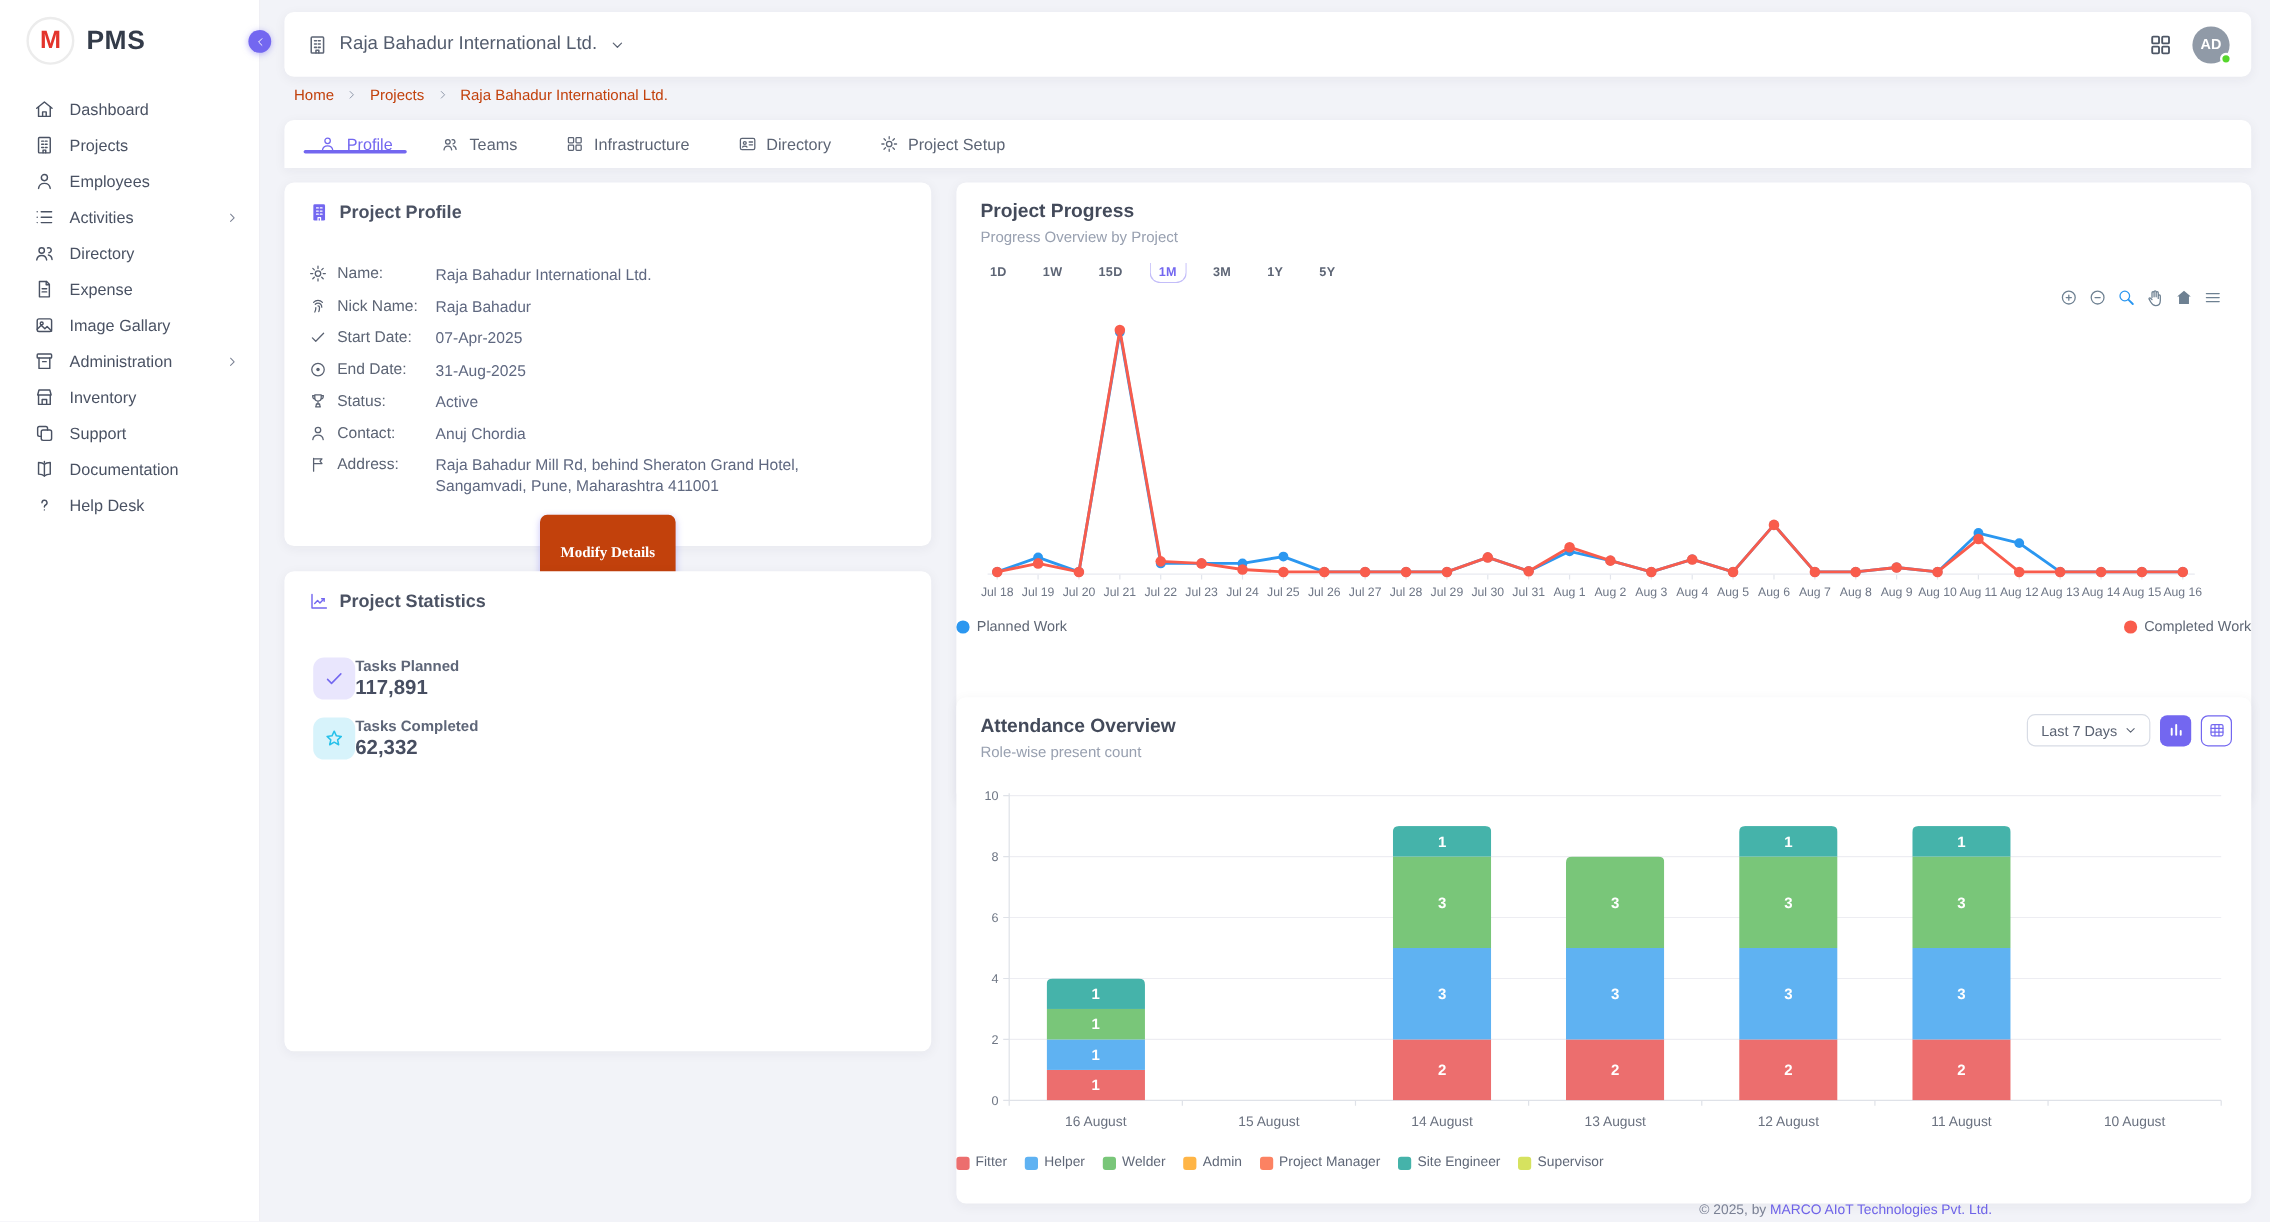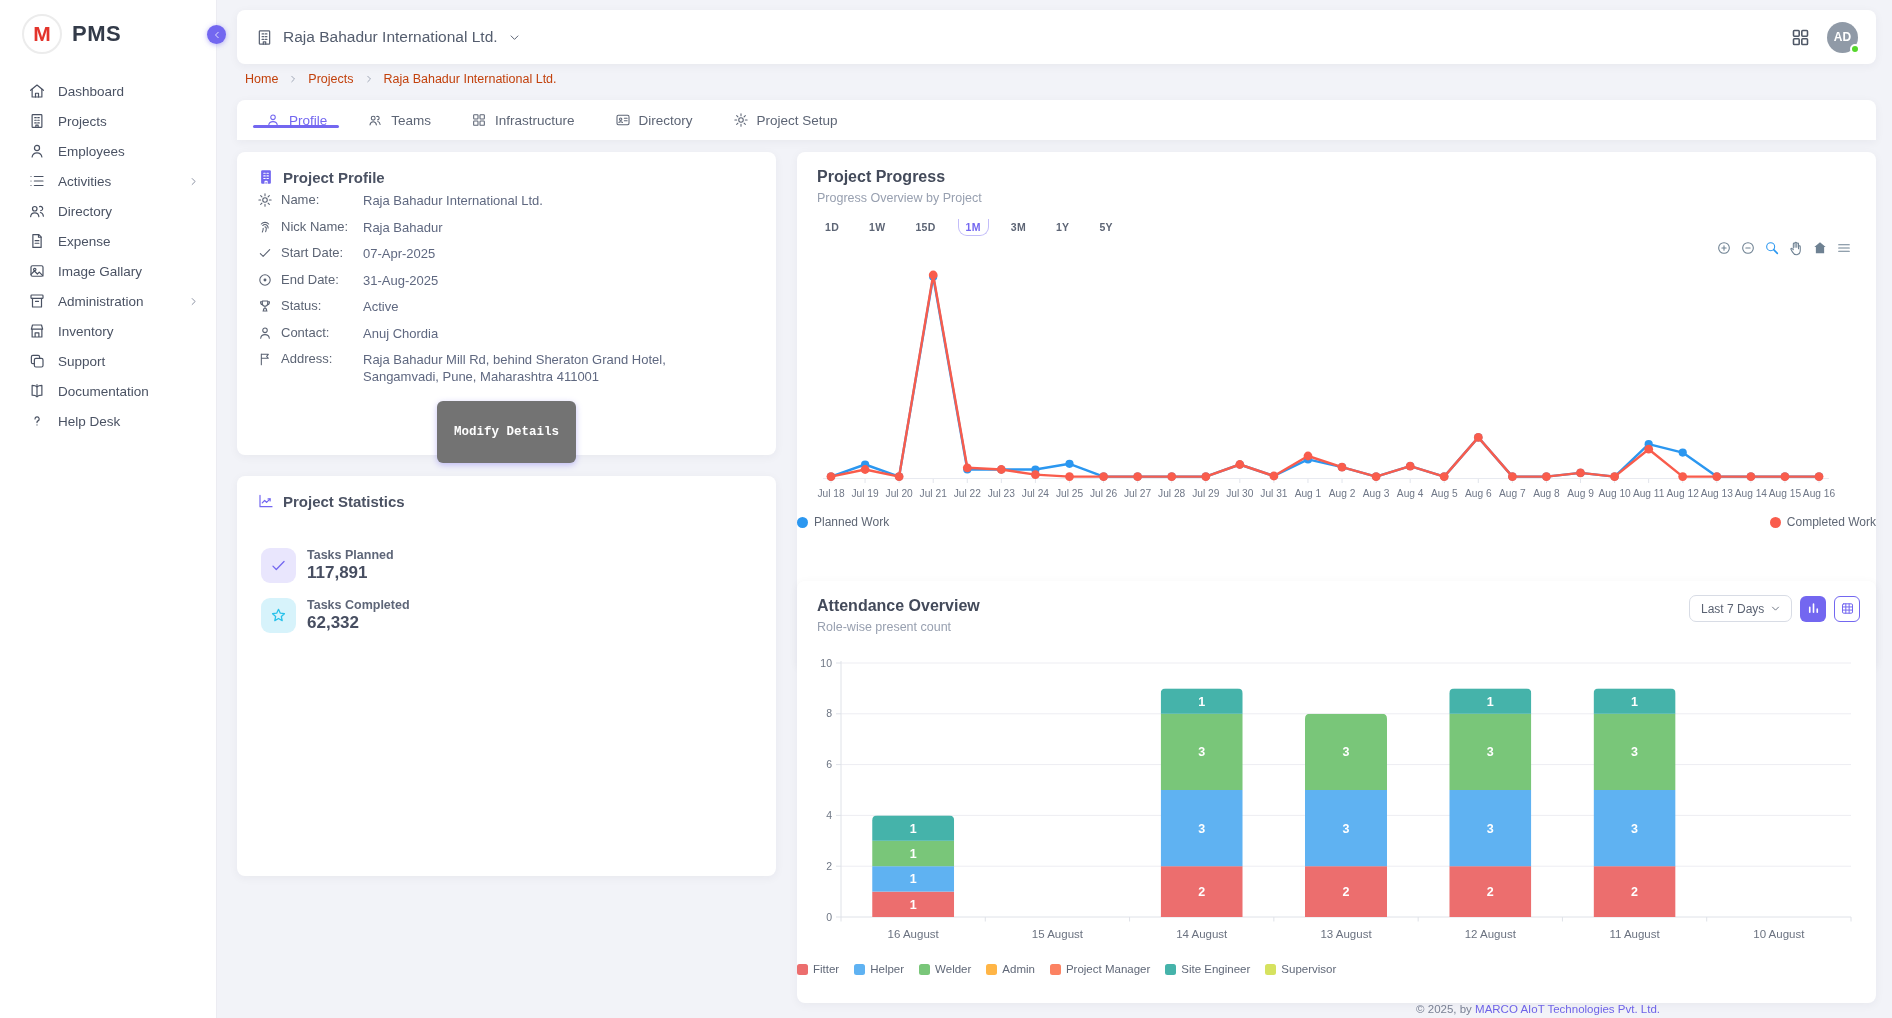--- a/index.html
+++ b/index.html
@@ -50,37 +50,37 @@
   .tab { position:relative; display:flex; align-items:center; gap:8px; padding:0 20px; font-size:13.5px; font-weight:500; color:#5d6575; cursor:pointer; }
   .tab .tic { width:16px; height:16px; }
   .tab.active { color:#7367f0; }
   .tab.active::after { content:""; position:absolute; left:8px; right:8px; bottom:0; height:3px; border-radius:3px; background:#7367f0; }
 
   
   #profile-card { left:237px; top:152px; width:539px; height:303px; padding:16px 20px; }
   .card-title-row { display:flex; align-items:center; gap:8px; }
   .card-title-row .cic { width:18px; height:18px; color:#7367f0; }
   .card-title { font-size:15px; font-weight:700; color:#4b5263; }
-  #profile-fields { margin-top:1px; }
+  #profile-fields { margin-top:29px; }
   .pf-row { display:flex; align-items:flex-start; line-height:26.5px; font-size:13px; }
   .pf-row .fic { width:16px; height:16px; color:#5a6272; margin:5px 8px 0 0; flex:none; }
   .pf-label { width:82px; color:#5c6474; flex:none; }
   .pf-value { color:#5f6880; width:340px; line-height:17px; padding-top:5px; }
   #modify-wrap { text-align:center; margin-top:16px; }
-  #modify-btn { display:inline-block; background:#737373; color:#fff; font-size:12.5px; font-weight:700; padding:24px 17px; border-radius:6px;
-                border:none; cursor:pointer; font-family:Liberation Mono, monospace; box-shadow:0 2px 6px rgba(115,103,240,.4); }
+  #modify-btn { display:inline-block; background:#c2410c; color:#fff; font-size:12.5px; font-weight:700; padding:24px 17px; border-radius:6px;
+                border:none; cursor:pointer; font-family:Liberation Serif, serif; box-shadow:0 2px 6px rgba(115,103,240,.4); }
 
   
   #stats-card { left:237px; top:476px; width:539px; height:400px; padding:16px 20px; }
   #gauge-box { position:relative; width:160px; height:104px; margin:22px auto 0; }
   #gauge-box svg { position:absolute; left:0; top:0; }
   #gauge-label { position:absolute; left:0; right:0; top:40px; text-align:center; font-size:15px; font-weight:700; color:#6b7280; }
   #gauge-value { position:absolute; left:0; right:0; top:64px; text-align:center; font-size:27px; color:#3f4655; }
   #stat-list { margin:38px 0 0 4px; display:flex; flex-direction:column; gap:15px; }
-  .stat-row { display:flex; gap:11px; }
+  .stat-row { display:flex; gap:0; }
   .stat-chip { width:35px; height:35px; border-radius:9px; display:flex; align-items:center; justify-content:center; }
   .stat-chip .ic { width:19px; height:19px; }
   .stat-label { font-size:12.5px; font-weight:700; color:#5e6678; }
   .stat-value { font-size:17px; font-weight:600; color:#474e61; margin-top:1px; }
 
   
   #progress-card { left:797px; top:152px; width:1079px; height:516px; padding:16px 20px; }
   #progress-title { font-size:16px; font-weight:700; color:#434a5a; }
   #progress-sub { font-size:12.5px; color:#98a0b0; margin-top:5px; }
   #range-row { display:flex; gap:14px; margin-top:13px; align-items:center; }

